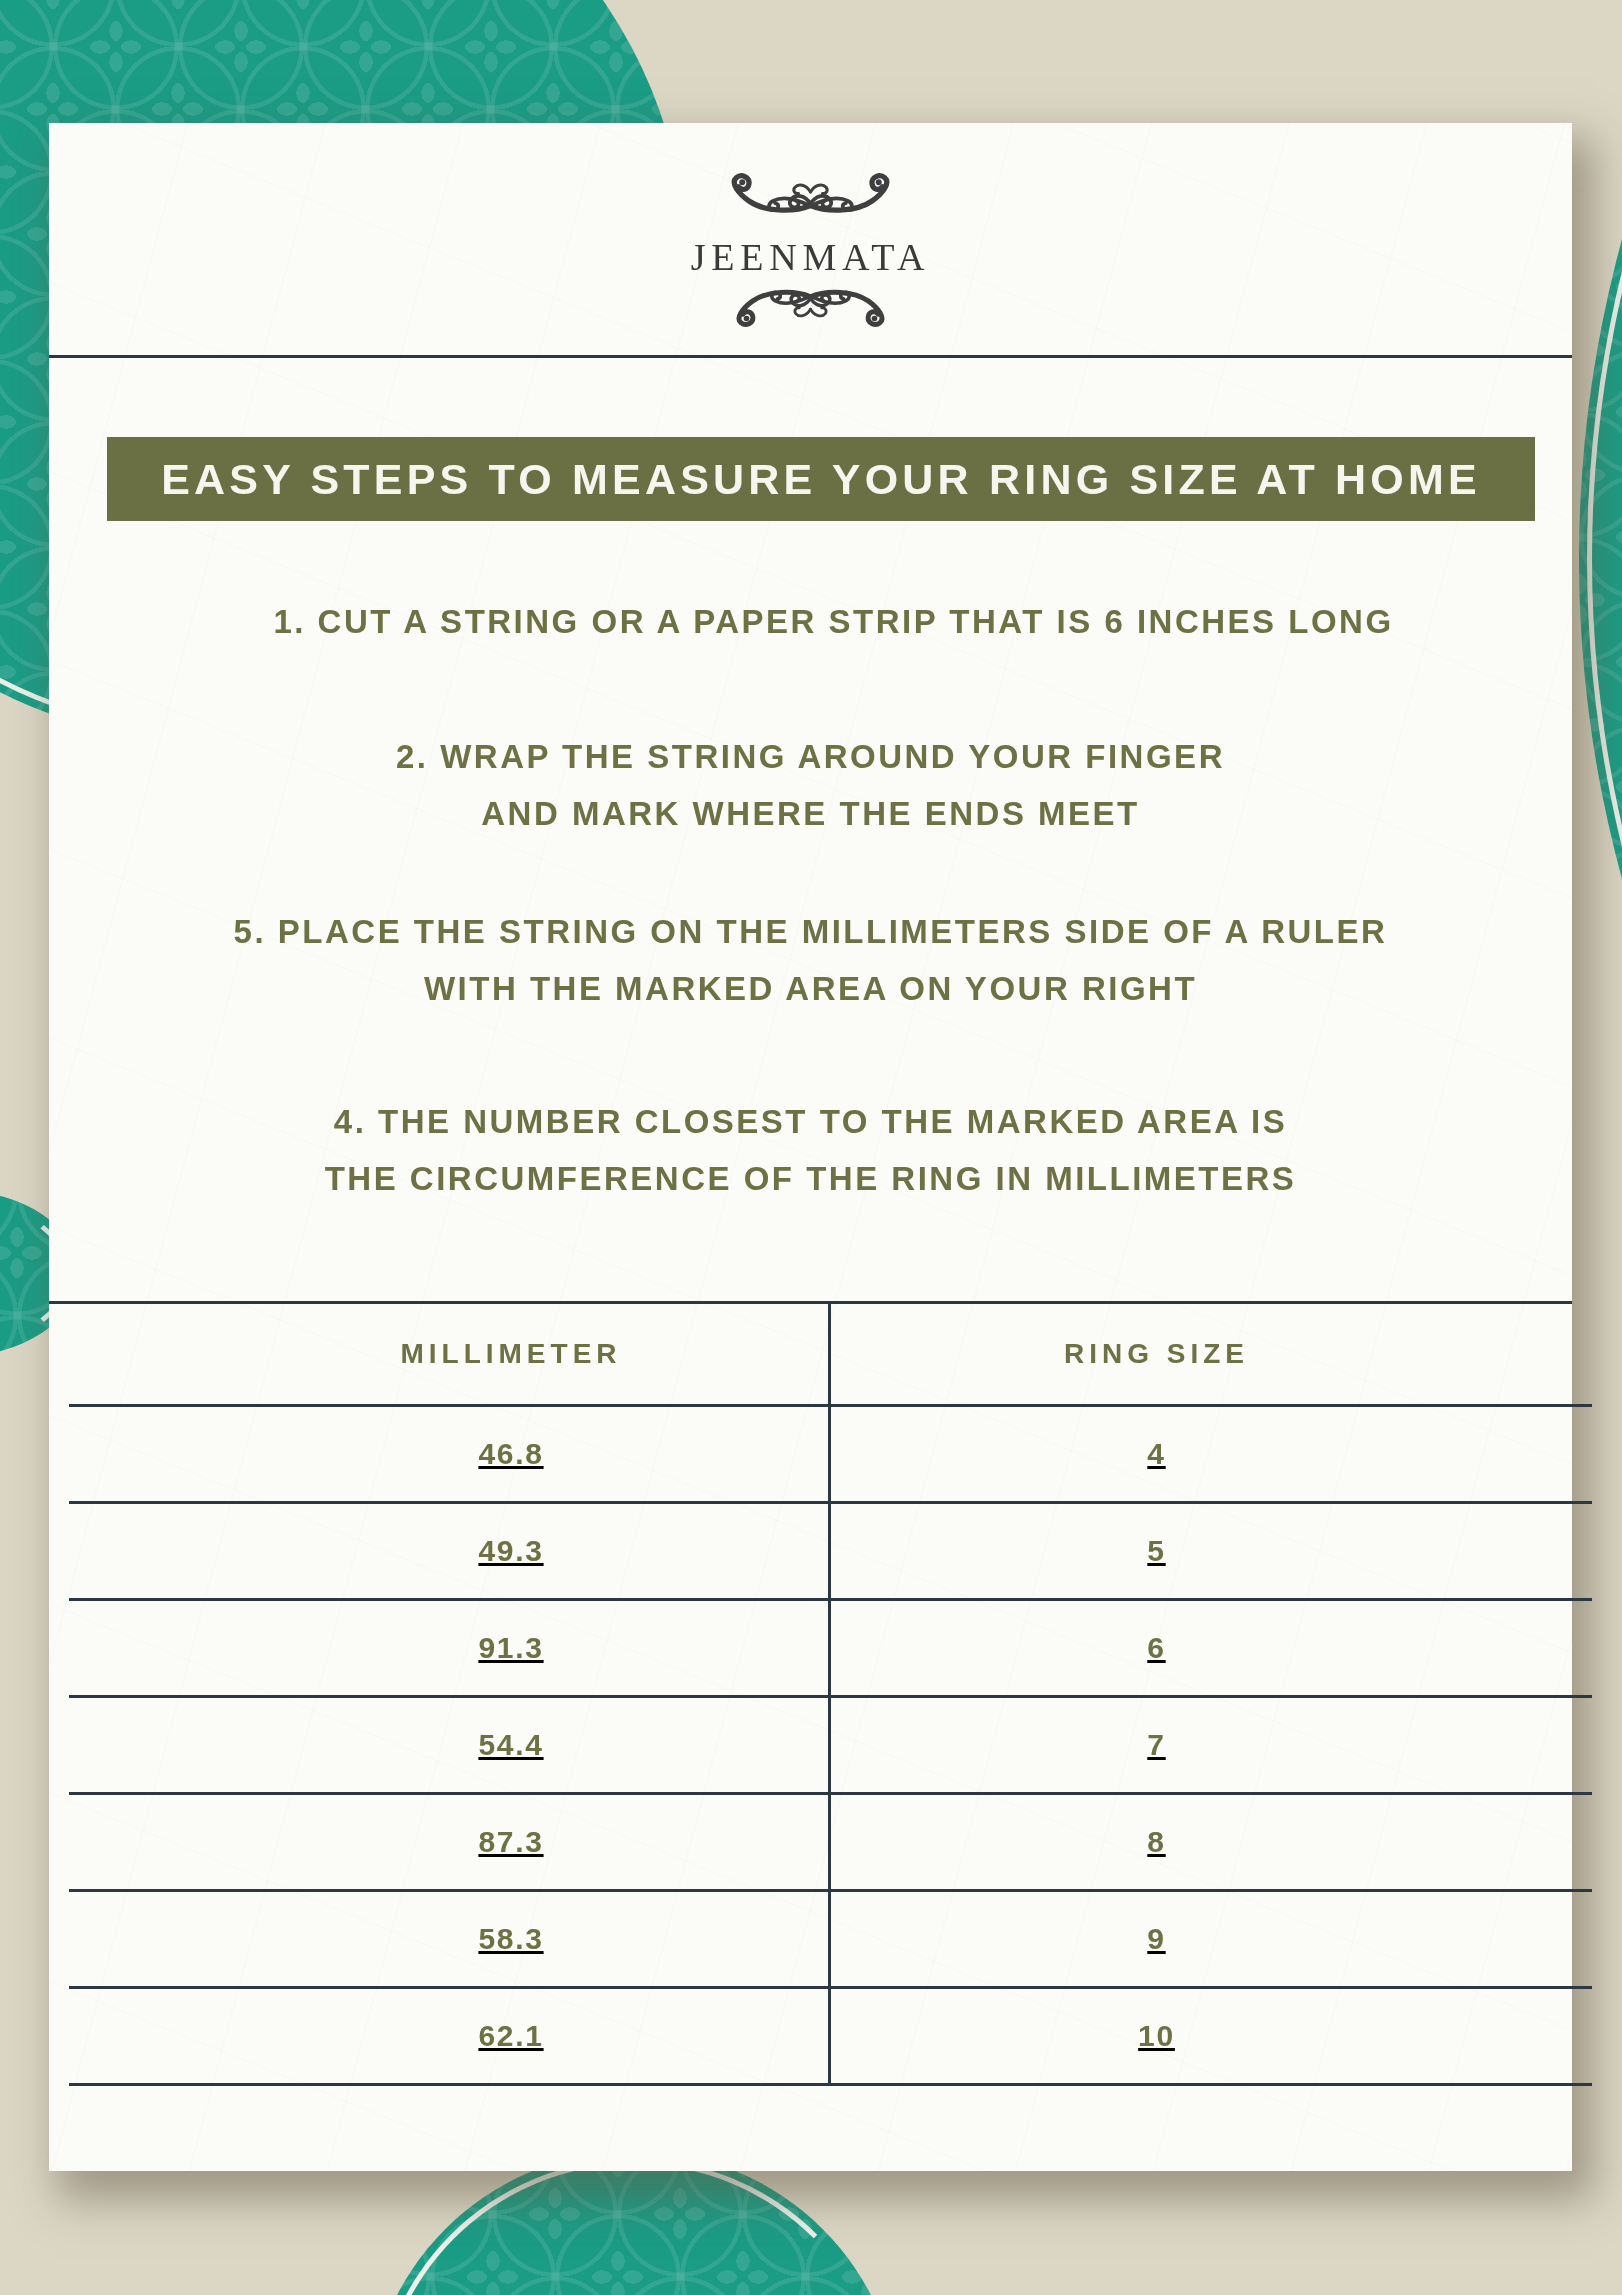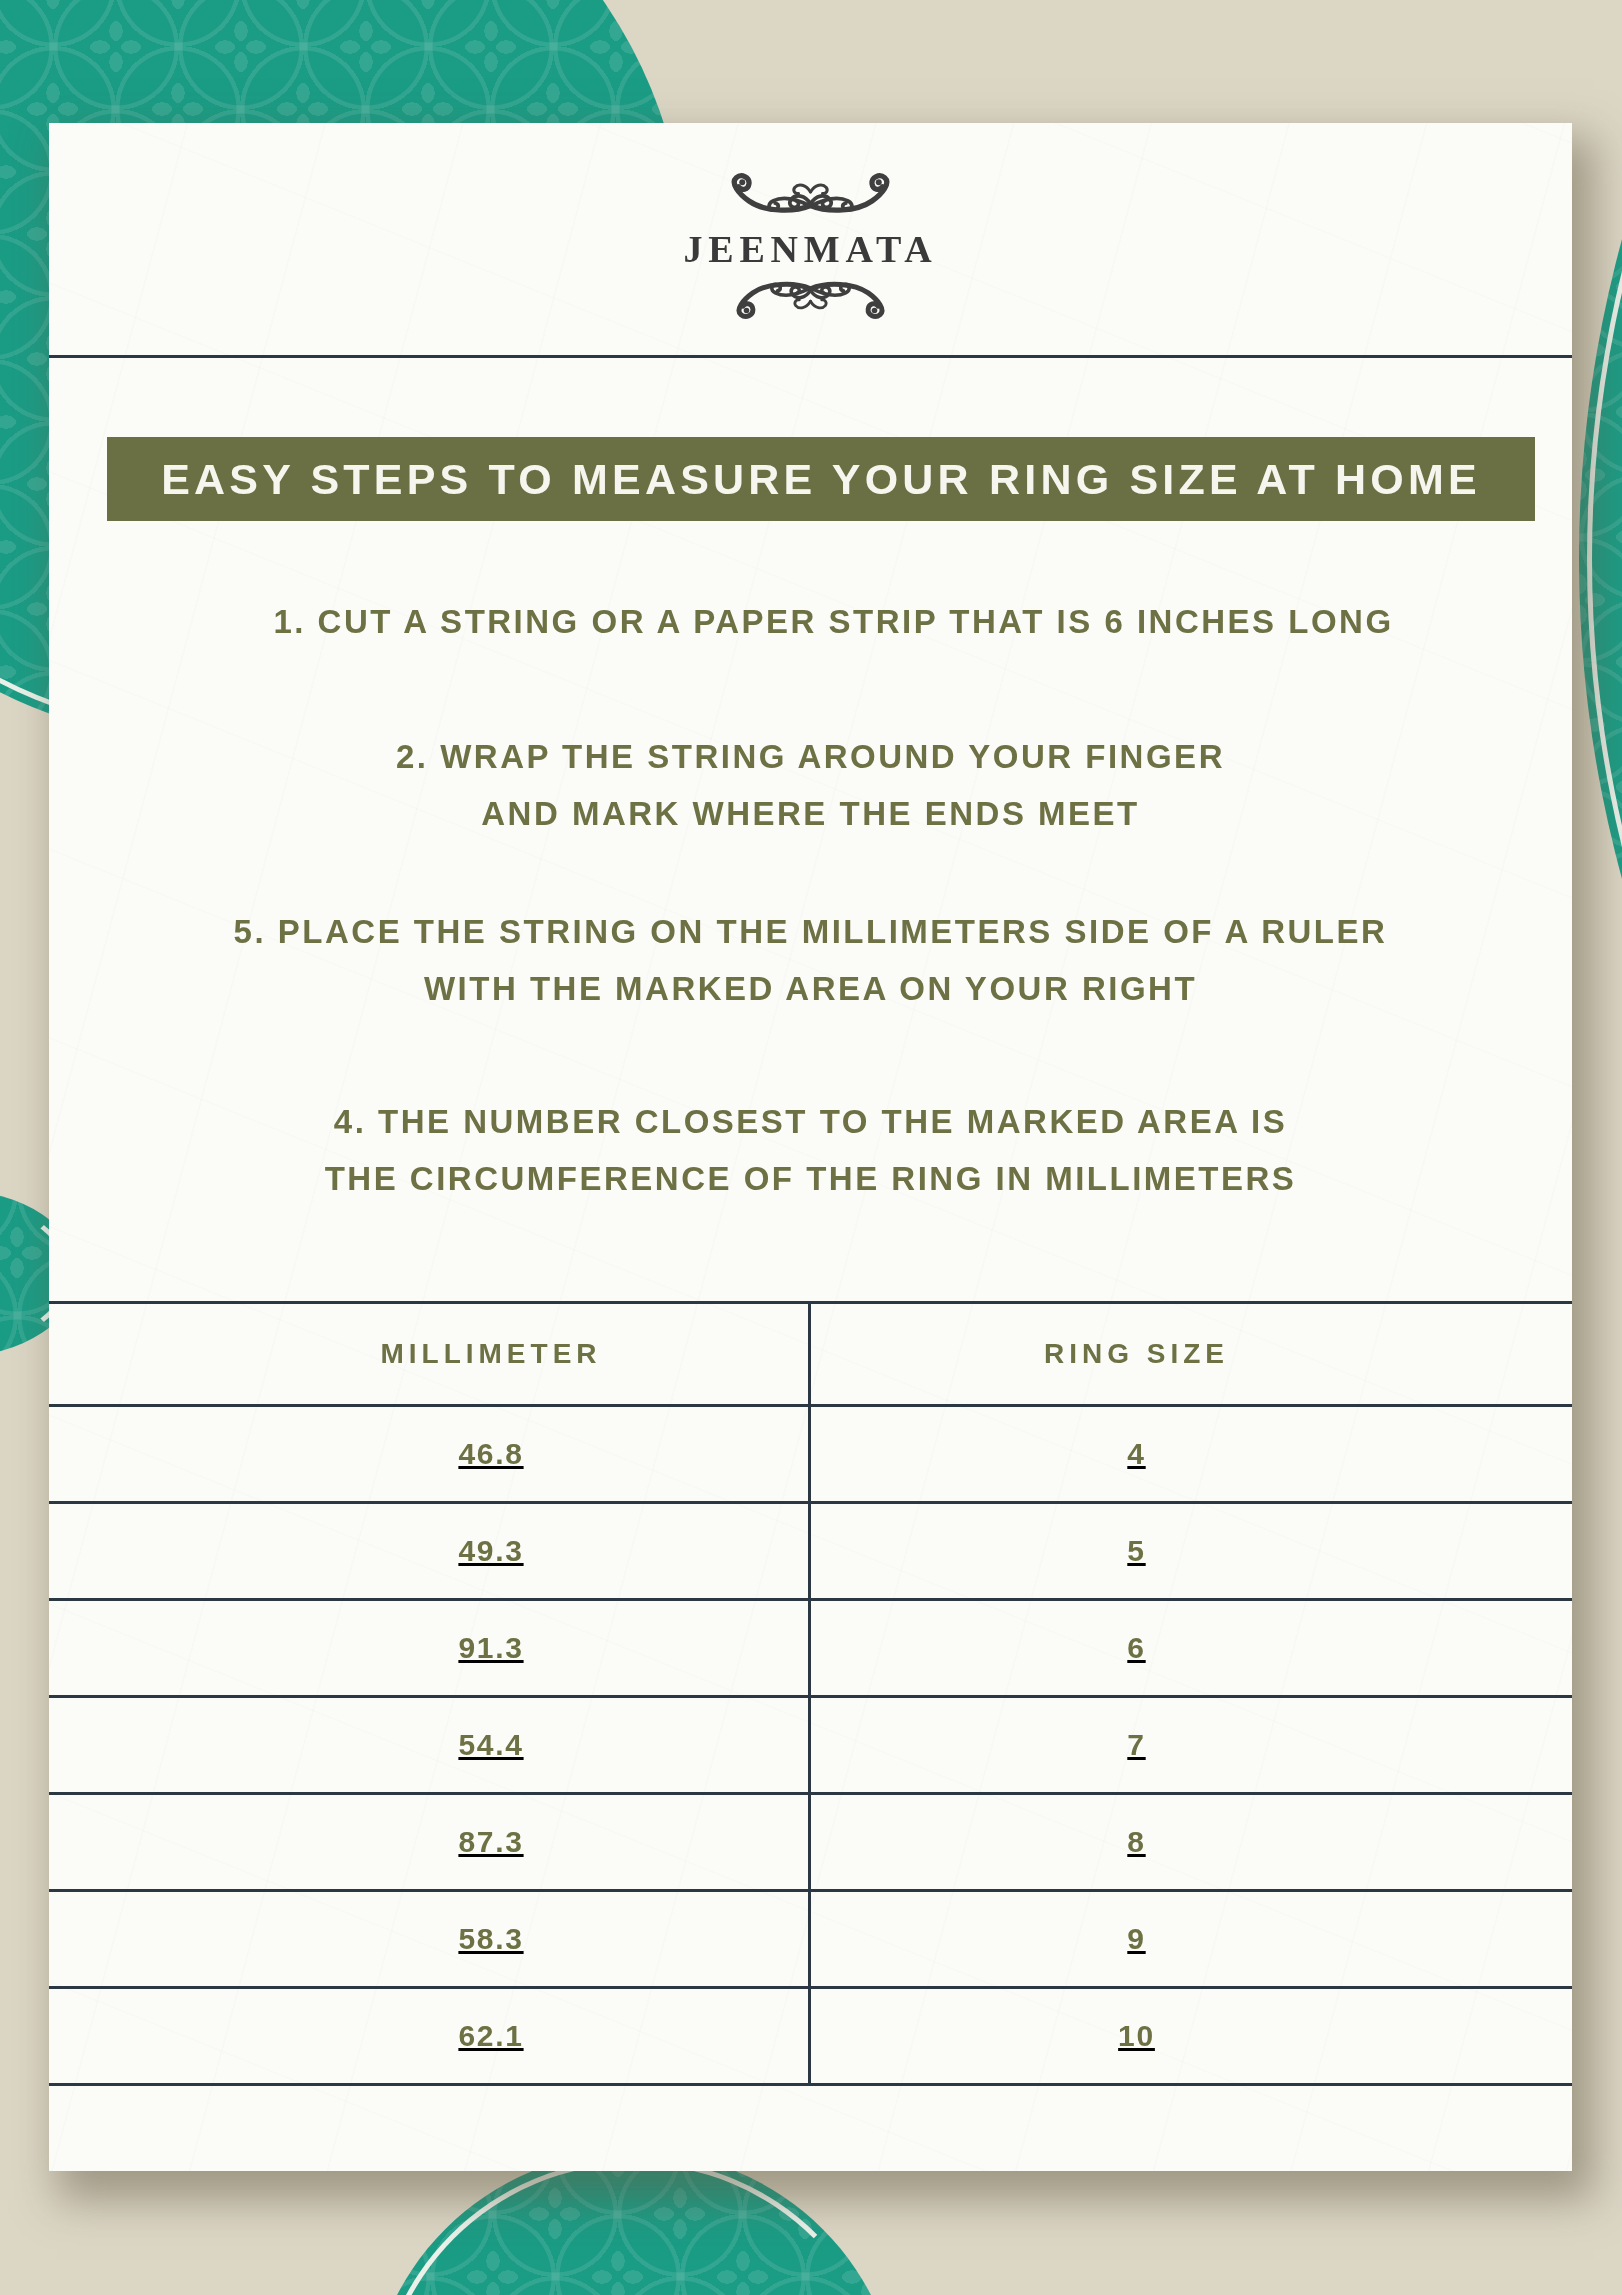--- a/index.html
+++ b/index.html
@@ -51,22 +51,22 @@
     box-shadow:15px 22px 40px 6.7px rgba(100,92,70,.5);
     z-index:2;
   }
 
   
   .logo-block { position:absolute; top:43px; left:0; width:100%; text-align:center; color:#3a3a3a; }
   .flourish { display:block; margin:0 auto; }
   .flourish.top { margin-top:5px; }
   .flourish.bottom { transform:scaleY(-1); margin-top:3.3px; }
   .brand-name {
-    display:block; margin-top:7px;
-    font-family:"Liberation Serif", serif; font-weight:700;
+    display:block; margin-top:15px;
+    font-family:"Liberation Serif", serif; font-weight:400;
     font-size:38px; letter-spacing:5.8px; line-height:47px; color:#3a3a3a;
   }
   .logo-divider { position:absolute; top:232px; left:0; width:100%; height:3.3px; background:#2c3744; }
 
   
   .banner {
     position:absolute; top:314px; left:58px; right:37px; height:84px;
     background:#6b7044; display:flex; align-items:center; justify-content:center;
   }
   .banner span {
@@ -83,21 +83,21 @@
   .step-3 { top:780px; }
   .step-4 { top:970px; }
   .step span { display:block; }
 
   
   .size-table {
     position:absolute; top:1178px; left:0; width:100%;
     border-top:3.3px solid #2c3744;
   }
   .t-row {
-    display:flex; width:100%; border-bottom:3.3px solid #2c3744;
+    display:flex; width:100%; border-bottom:3.3px solid #2c3744;margin-left:20px;
   }
   .t-row.header { height:103px; }
   .t-row.data   { height:97px;text-decoration:underline; }
   .t-cell {
     display:flex; align-items:center; justify-content:center;
     color:#6d7144; font-weight:bold;
   }
   .t-cell.mm   { width:762px; border-right:3.3px solid #2c3744; padding-left:125px; }
   .t-cell.size { flex:1; padding-right:110px; }
   .t-row.header .t-cell { font-size:28px; letter-spacing:5px; }

